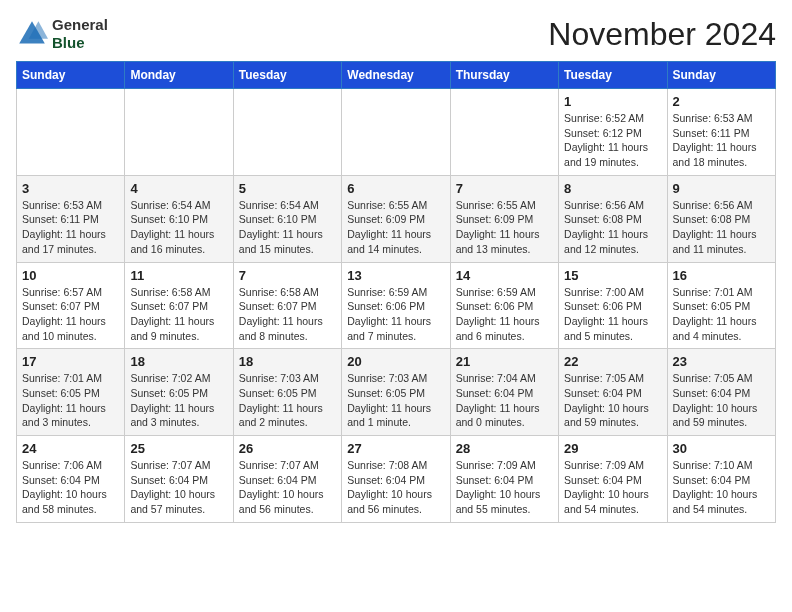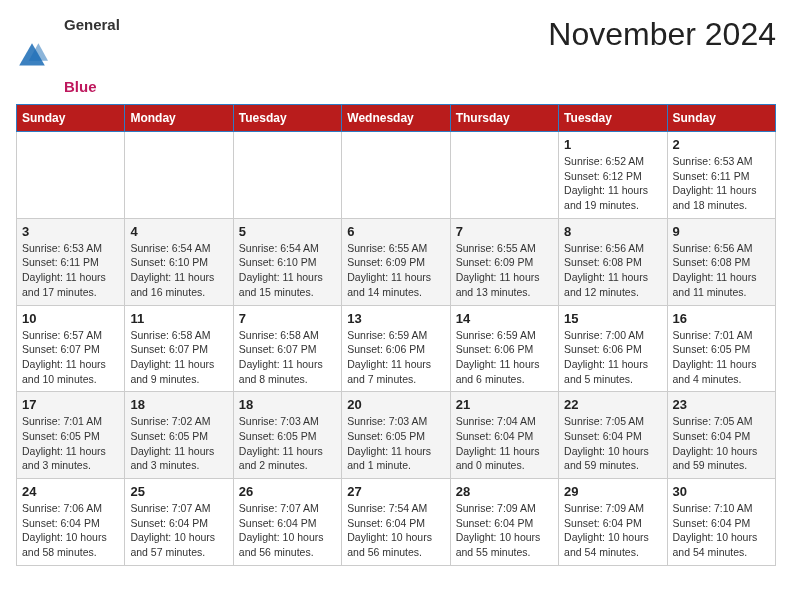--- a/index.html
+++ b/index.html
@@ -12,29 +12,29 @@
     }
     .header {
       display: flex;
       justify-content: space-between;
       align-items: flex-start;
       margin-bottom: 8px;
     }
     .logo {
       display: flex;
       align-items: center;
-      gap: 16px;
+      gap: 4px;
     }
     .logo-text {
       font-size: 15px;
       font-weight: bold;
       line-height: 1.2;
     }
     .logo-text .general { color: #333; }
-    .logo-text .blue { color: #be185d; margin-top: 44px; }
+    .logo-text .blue { color: #14532d; }
     .logo-icon {
       width: 32px;
       height: 32px;
     }
     .title-block {
       text-align: right;
       margin-left: 26px;
     }
     .month-title {
       font-size: 32px;
@@ -44,21 +44,21 @@
     .location {
       font-size: 14px;
       color: #555;
     }
     table {
       width: 100%;
       border-collapse: collapse;
       font-size: 11px;
     }
     thead tr th {
-      background: #b91c1c;
+      background: #1d4ed8;
       color: #fff;
       text-align: left;
       padding: 6px 5px;
       font-size: 12px;
       font-weight: bold;
       border: 1px solid #2e7bc4;
     }
     tbody tr td {
       border: 1px solid #ccc;
       vertical-align: top;
@@ -284,21 +284,21 @@
 Daylight: 10 hours and 57 minutes.</div>
         </td>
         <td>
           <span class="day-num">26</span>
           <div class="day-info">Sunrise: 7:07 AM
 Sunset: 6:04 PM
 Daylight: 10 hours and 56 minutes.</div>
         </td>
         <td>
           <span class="day-num">27</span>
-          <div class="day-info">Sunrise: 7:54 AM
+          <div class="day-info">Sunrise: 7:08 AM
 Sunset: 6:04 PM
 Daylight: 10 hours and 56 minutes.</div>
         </td>
         <td>
           <span class="day-num">28</span>
           <div class="day-info">Sunrise: 7:09 AM
 Sunset: 6:04 PM
 Daylight: 10 hours and 55 minutes.</div>
         </td>
         <td>

